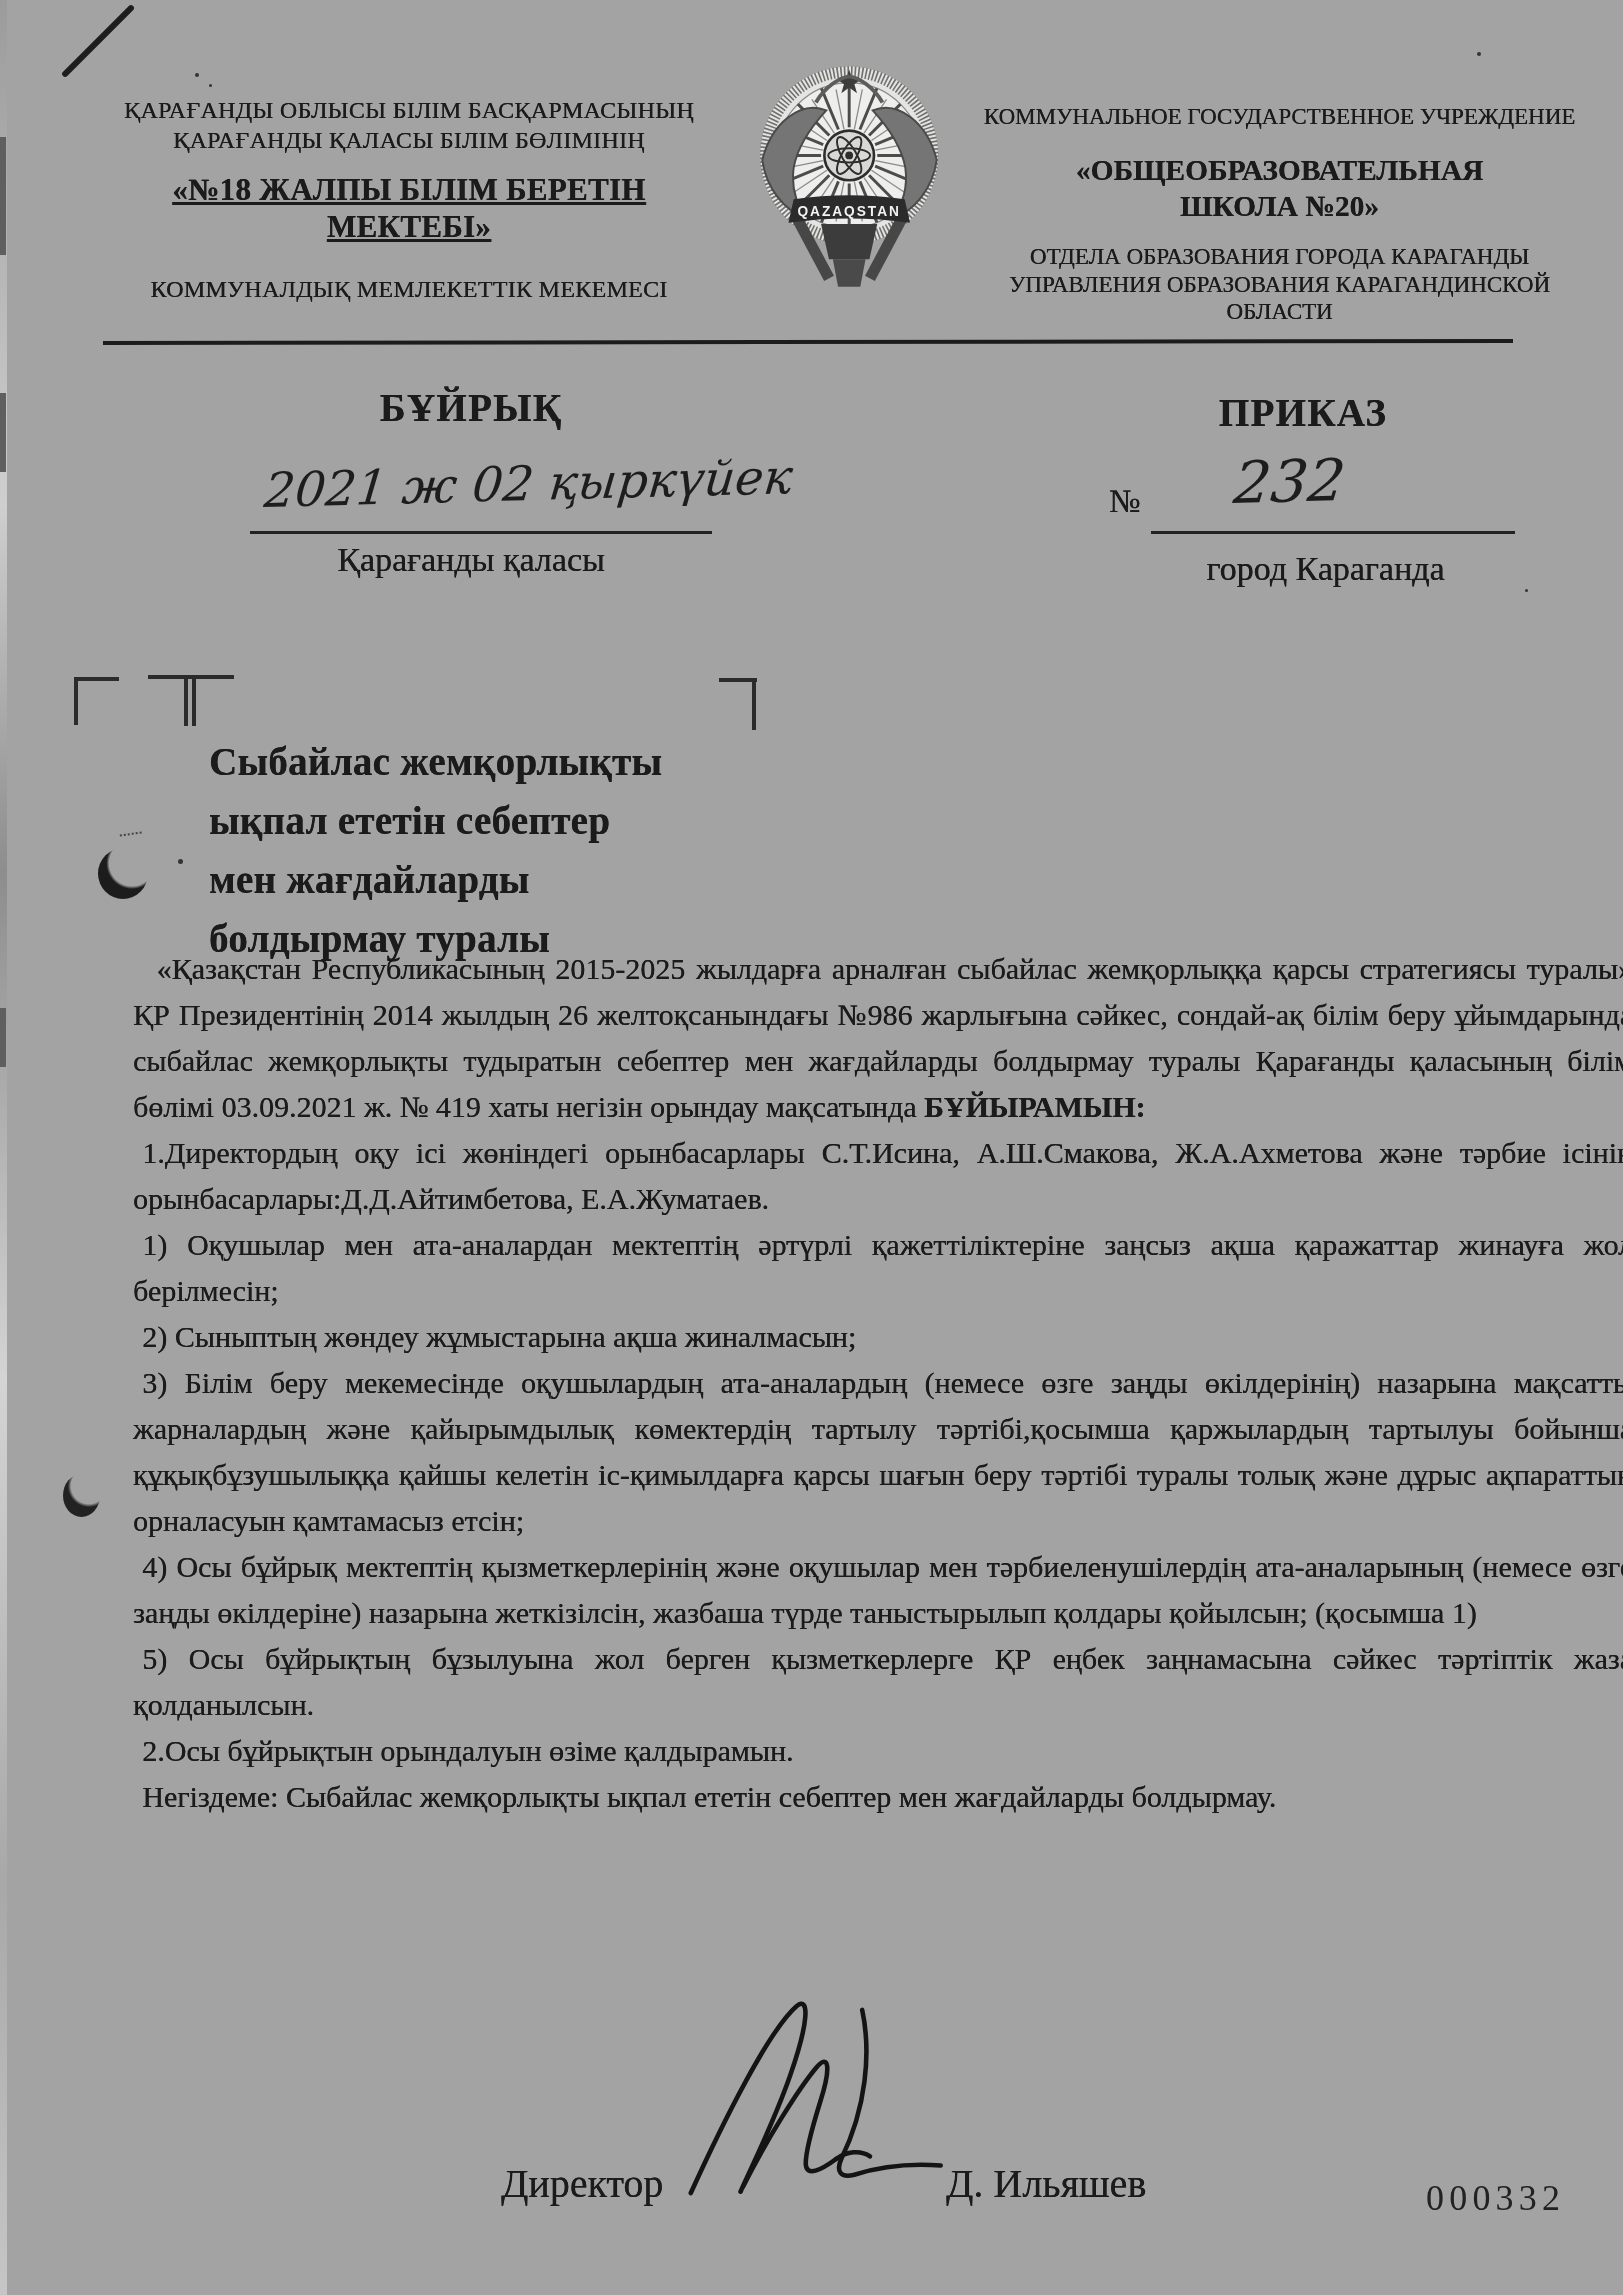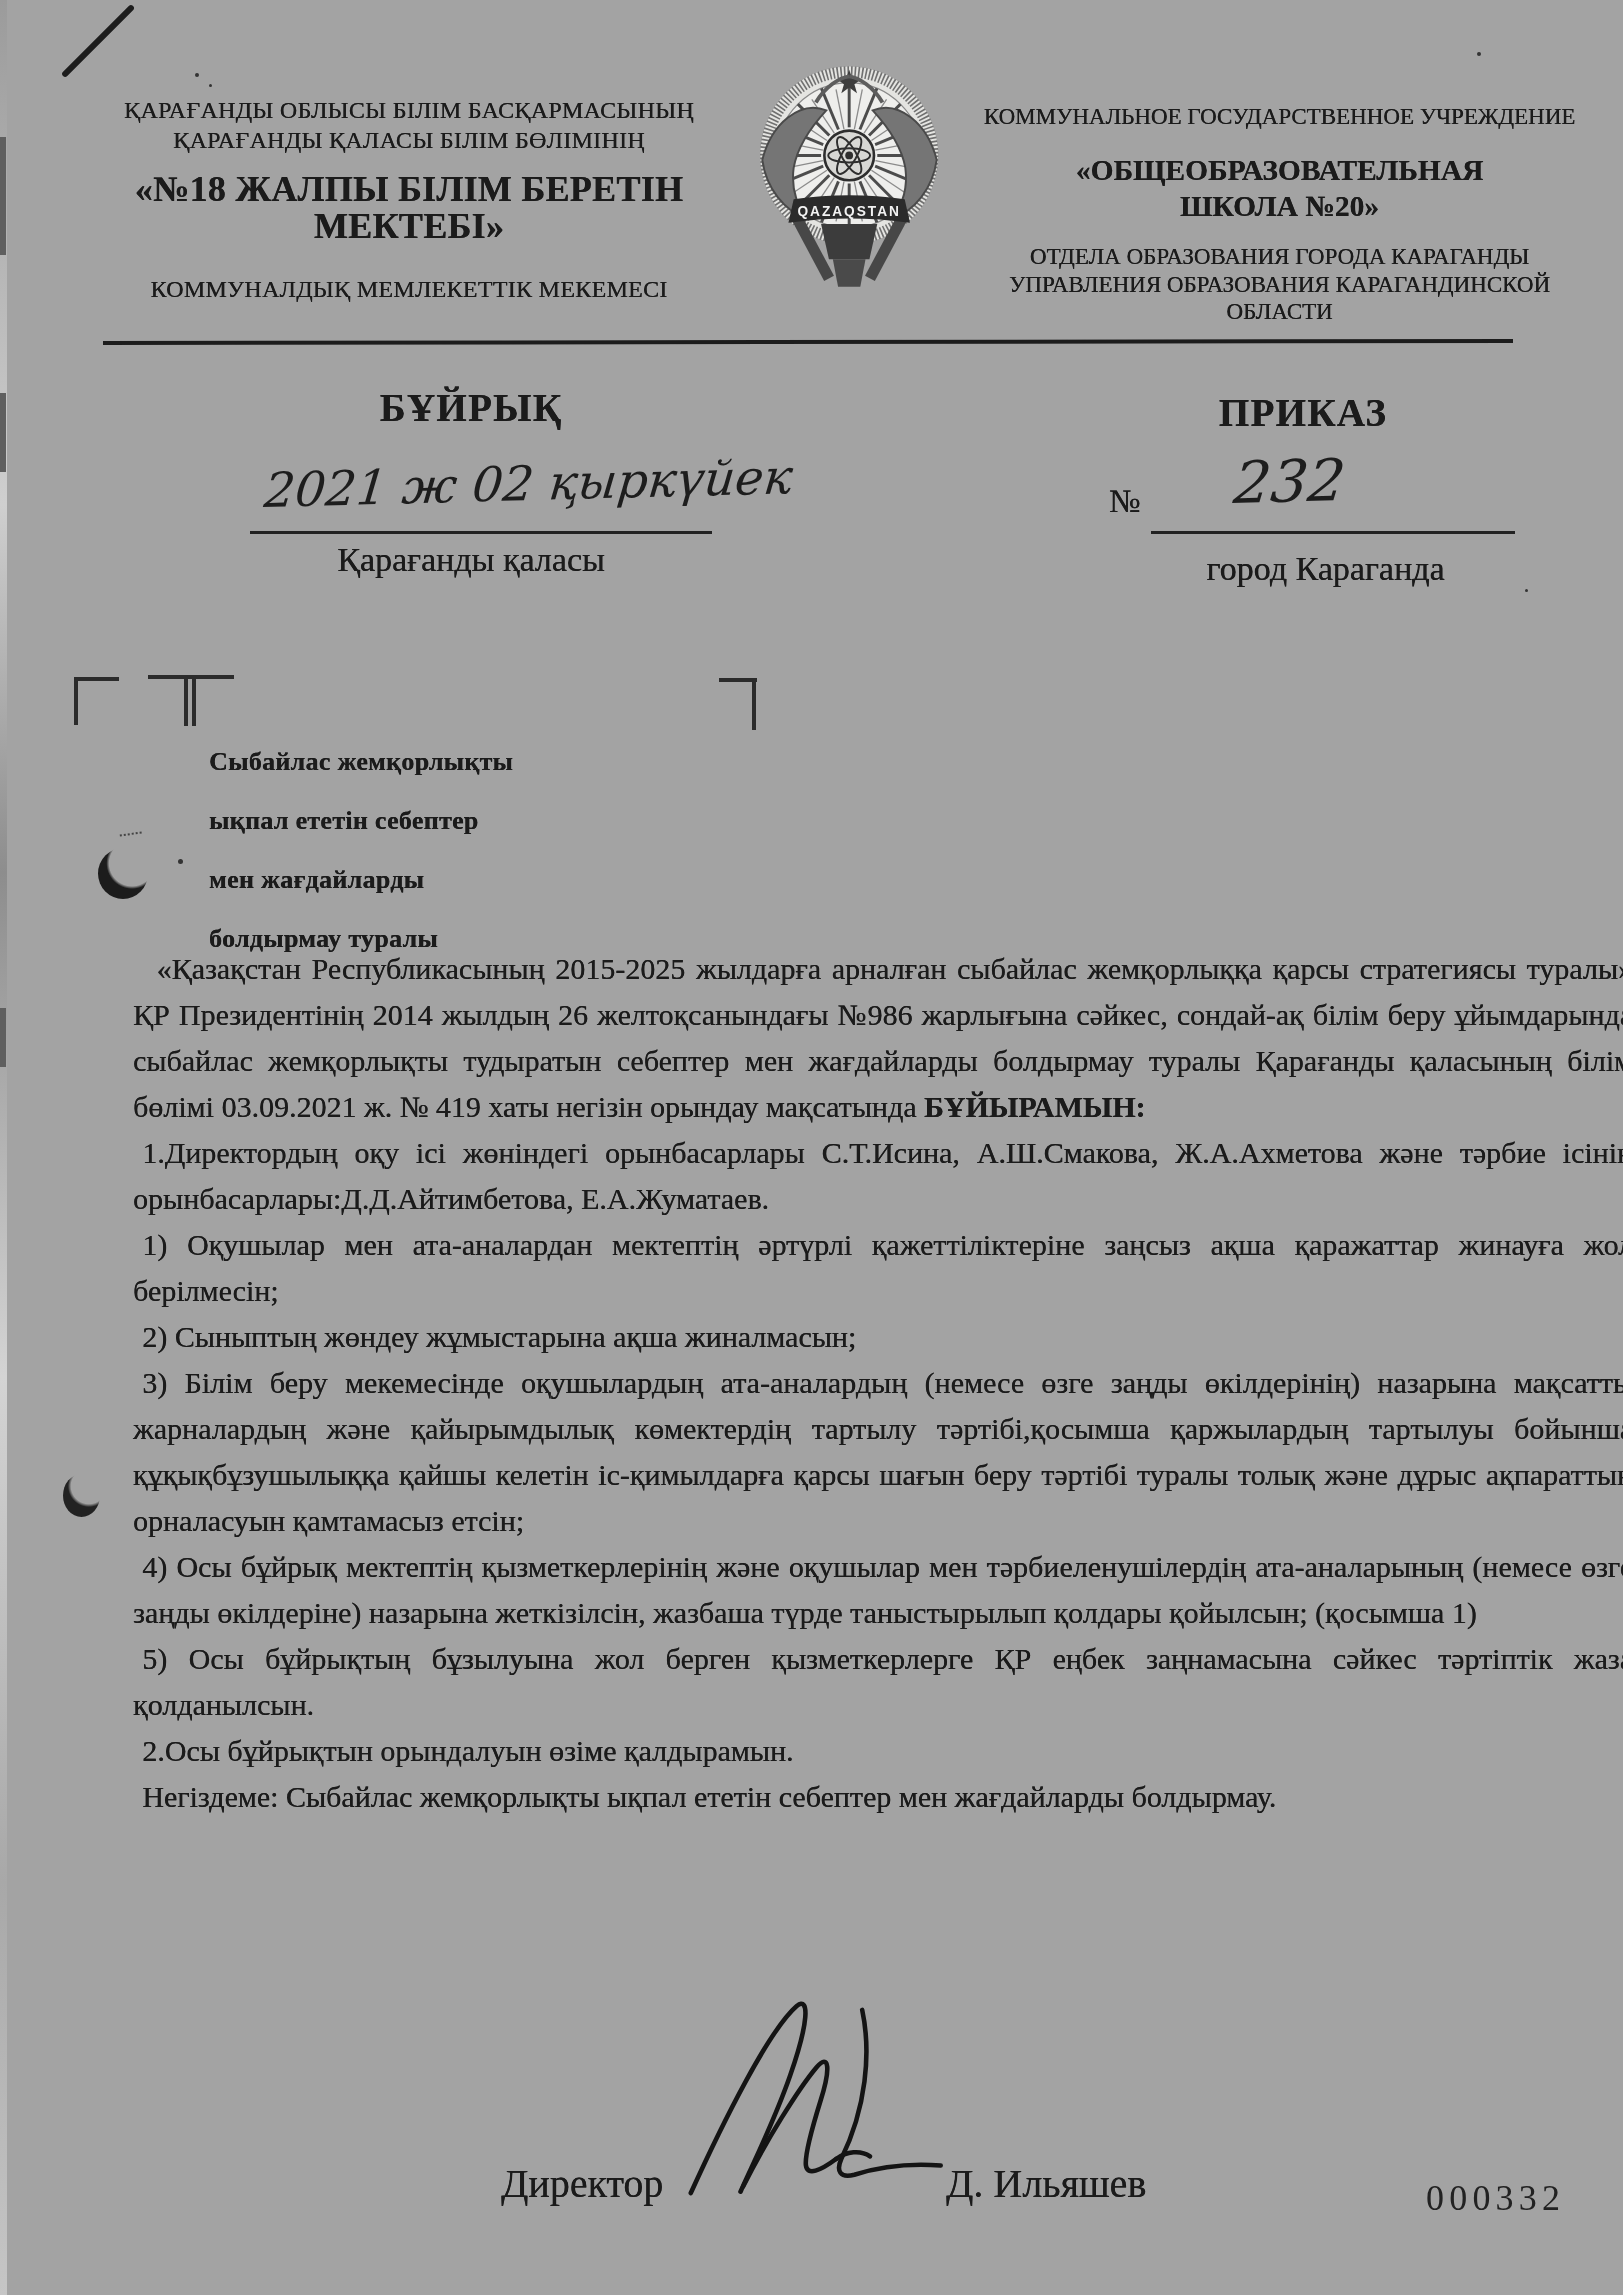--- a/index.html
+++ b/index.html
@@ -4,33 +4,33 @@
 <style>
   html,body{margin:0;padding:0;background:#e9e9e9;}
   .page{position:relative;width:1624px;height:2295px;background:#a3a3a3;overflow:hidden;
         font-family:"Liberation Serif","DejaVu Serif",serif;color:#191919;}
   .abs{position:absolute;}
   .c{text-align:center;}
   .ink{color:#1b1b1b;text-shadow:0.3px 0 0 currentColor;}
 
   
   .hl-small{font-size:24px;line-height:29.5px;letter-spacing:0.3px;}
-  .hl-name{font-size:36px;line-height:37px;font-weight:bold;letter-spacing:0.3px;}
+  .hl-name{font-size:31px;line-height:37px;font-weight:bold;letter-spacing:0.3px;text-decoration:underline;}
   .hr-small{font-size:23px;line-height:28px;}
   .hr-name{font-size:29.5px;line-height:36px;font-weight:bold;}
 
   .divider{left:103px;top:340px;width:1410px;height:3.9px;background:#1c1c1c;transform:rotate(-0.08deg);}
 
   .order-title{font-size:39px;font-weight:bold;letter-spacing:1.3px;}
   .place{font-size:34px;}
   .uline{height:2.6px;background:#222;}
   .hand{font-family:"DejaVu Serif",serif;font-style:italic;color:#1d1d1d;
         transform:skewX(-7deg) rotate(-1.5deg);transform-origin:left bottom;}
 
-  .subject{font-size:26px;line-height:59px;font-weight:bold;letter-spacing:0.3px;}
+  .subject{font-size:39px;line-height:59px;font-weight:bold;letter-spacing:0.3px;}
 
   #body-text{left:85px;top:946px;width:1500px;font-size:30px;line-height:46px;
              text-align:justify;margin-left:48px;}
   #body-text p{margin:0;}
   #body-text p.ind{text-indent:23.6px;}
   #body-text p.ind-s{text-indent:9.2px;}
 
   .sig-label{font-size:40px;}
   .stamp-num{font-size:36px;letter-spacing:5.2px;color:#222;}
 

